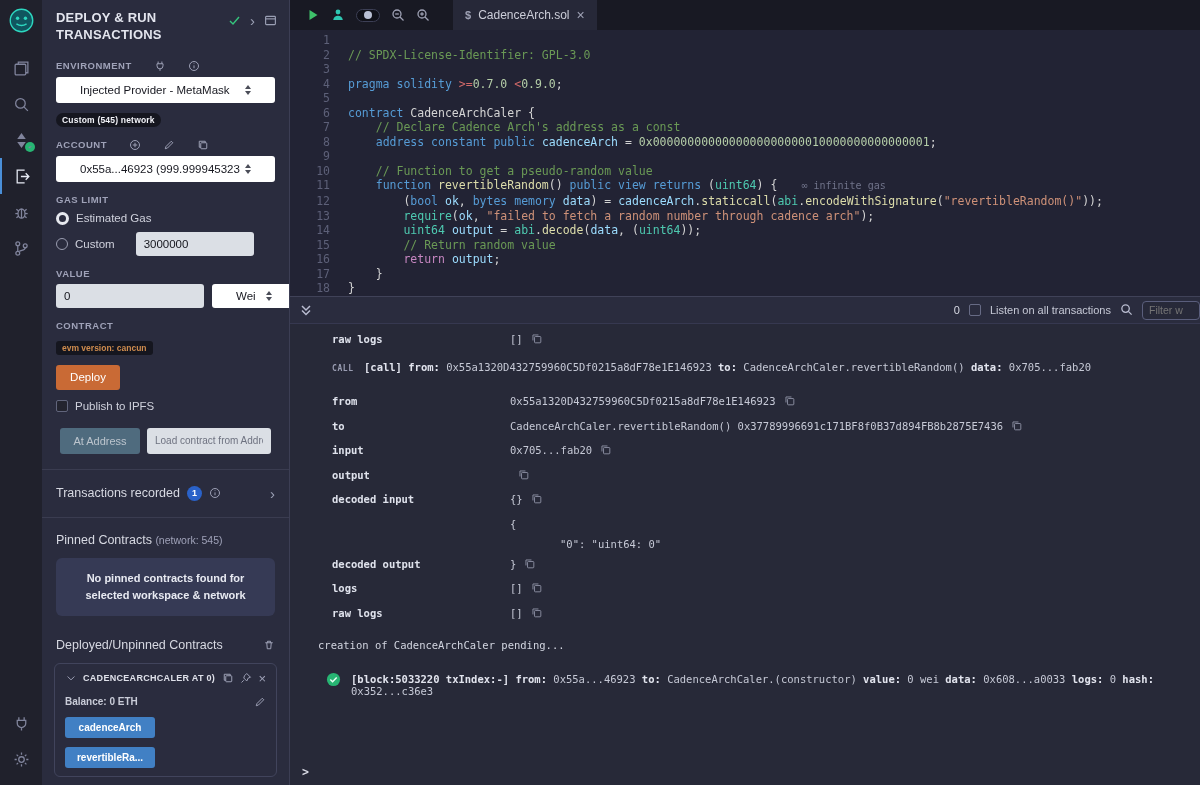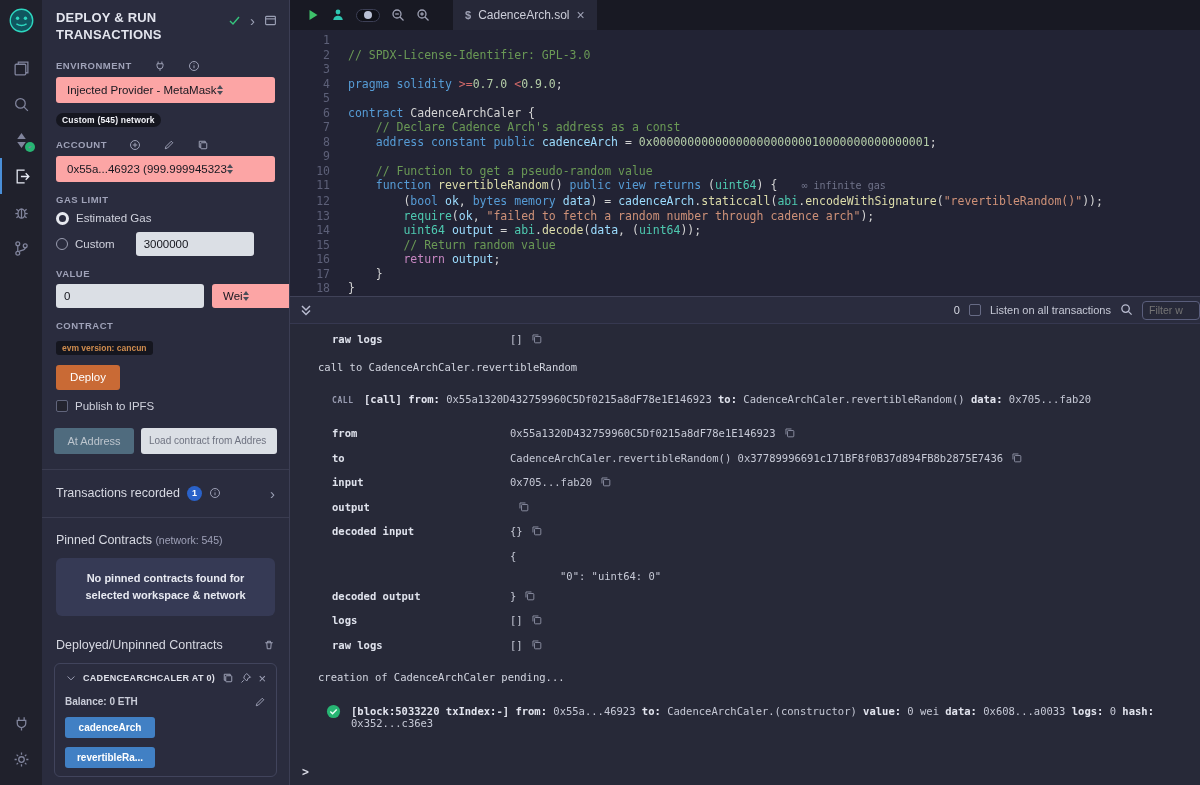--- a/index.html
+++ b/index.html
@@ -21,41 +21,41 @@
 .panel{width:248px;background:#2a2c3e;border-right:1px solid #3c3e54;flex-shrink:0;overflow:hidden;padding-bottom:4px}
 .panel-head{display:flex;justify-content:space-between;align-items:flex-start;padding:10px 12px 4px 14px}
 .panel-title{font-size:13px;font-weight:700;color:#e3e5ee;line-height:1.3;max-width:150px;letter-spacing:.2px}
 .head-icons{display:flex;gap:9px;align-items:center;color:#9ba0b5;margin-top:3px}
 .hi{display:flex;align-items:center;cursor:pointer}
 .hi svg{width:13px;height:13px;stroke:currentColor;fill:none;stroke-width:1.4}
 .hi.green{color:#35c57d}
 .hi.chev{font-size:15px;line-height:1;color:#9ba0b5}
 .plabel{font-size:9.5px;font-weight:700;color:#9fa2b8;letter-spacing:.5px;margin:12px 14px 5px;display:flex;gap:22px;align-items:center}
 .plabel svg{width:11px;height:11px;stroke:#9fa2b8;fill:none;stroke-width:1.3}
-.select{margin:0 14px;background:#fca5a5;border-radius:3px;height:26px;display:flex;align-items:center;padding:0 11px;cursor:pointer}
+.select{margin:0 14px;background:#ffffff;border-radius:3px;height:26px;display:flex;align-items:center;justify-content:space-between;padding:0 24px;cursor:pointer}
 .select-text{white-space:nowrap;overflow:hidden;font-size:11.5px;color:#16171f}
 .sel-arrows i{display:block;width:0;height:0;border-left:3px solid transparent;border-right:3px solid transparent}
 .sel-arrows .up{border-bottom:4px solid #4a4d58;margin-bottom:2px}
 .sel-arrows .dn{border-top:4px solid #4a4d58}
 .badge-row{margin:6px 14px 0}
 .net-badge{display:inline-block;background:#15161f;color:#f2f3f8;font-size:8.5px;font-weight:700;padding:2px 6px;border-radius:7px;letter-spacing:.2px}
 .evm-badge{display:inline-block;background:#15161f;color:#cf8c4e;font-size:8.5px;font-weight:700;padding:2px 6px;border-radius:3px}
 .radio-row{display:flex;gap:7px;margin:7px 14px 0;font-size:11.5px;color:#cfd1dc;align-items:center}
 .radio{width:12px;height:12px;border-radius:50%;border:1px solid #9a9db0;flex-shrink:0}
 .radio.sel{width:13px;height:13px;border:3.5px solid #e6e8ee;background:#2a2c3e}
 .light-input{background:#dbdfe5;border:none;border-radius:3px;color:#14151c;font-family:"Liberation Sans",sans-serif;font-size:11.5px;padding:0 8px;height:24px;outline:none}
 .light-input::placeholder{color:#6e7280}
 .gas-input{width:118px;margin-left:14px}
 .value-row{display:flex;gap:8px;margin:0 14px;align-items:center}
 .value-input{width:148px}
 .unit-select{margin:0;width:84px;height:24px;flex-shrink:0}
 .deploy-btn{display:block;margin:10px 14px 0;width:64px;height:25px;background:#c96a35;border:none;border-radius:3px;color:#fff;font-size:11.5px;font-family:"Liberation Sans",sans-serif;cursor:pointer}
 .ipfs-row{display:flex;gap:7px;margin:10px 14px 0;font-size:11.5px;color:#cfd1dc;align-items:center}
 .checkbox{width:12px;height:12px;border:1px solid #61657c;border-radius:2px;background:#23242f;flex-shrink:0}
-.ataddr-row{display:flex;gap:7px;margin:16px 12px 0}
+.ataddr-row{display:flex;gap:7px;margin:16px 18px 0}
 .ataddr-btn{width:80px;height:26px;background:#547286;opacity:.9;border:none;border-radius:3px;color:#ccd6dd;font-size:11px;font-family:"Liberation Sans",sans-serif;cursor:pointer;flex-shrink:0}
 .addr-input{flex:1;height:26px;font-size:10px;min-width:0}
 .divider{border-top:1px solid #3a3c50;margin:15px 0}
 .txrec-row{display:flex;align-items:center;gap:7px;padding:0 14px;font-size:12.5px;color:#d7d9e2;cursor:pointer}
 .count-badge{width:15px;height:15px;border-radius:50%;background:#2a62c9;color:#fff;font-size:9px;font-weight:700;display:flex;align-items:center;justify-content:center}
 .txrec-row .chev{margin-left:auto;font-size:15px;color:#9ba0b5}
 .icon-sm{display:inline-flex;align-items:center;cursor:pointer}
 .icon-sm svg{width:12px;height:12px;stroke:#9fa2b8;fill:none;stroke-width:1.3}
 .pinned-title{padding:0 14px;font-size:12.5px;color:#d7d9e2}
 .pinned-title .sub{font-size:10.5px;color:#9fa2b8}
@@ -458,21 +458,20 @@
       </div>
 
       <div class="term-content">
         <div class="kv" style="margin-bottom:16px">
           <span class="kv-label">raw logs</span>
           <span class="kv-value"><span>[]</span><svg class="copy-ic" viewBox="0 0 14 14">
                 <rect x="4.5" y="4.5" width="8" height="8" rx="1"></rect>
                 <path d="M2.5 9.5v-7h7"></path>
               </svg></span>
         </div>
-        <div class="tline">call to CadenceArchCaler.revertibleRandom</div>
         <div class="call-row">
           <span class="call-badge">call</span>
           <span><span class="seg-b">[call]</span><span class="seg-b"> from: </span><span class="seg-m">0x55a1320D432759960C5Df0215a8dF78e1E146923 </span><span class="seg-b">to: </span><span class="seg-m">CadenceArchCaler.revertibleRandom() </span><span class="seg-b">data: </span><span class="seg-m">0x705...fab20</span></span>
         </div>
         <div id="kv-rows">
             <div class="kv">
               <span class="kv-label">from</span>
               <span class="kv-value"><span>0x55a1320D432759960C5Df0215a8dF78e1E146923</span><svg class="copy-ic" viewBox="0 0 14 14">
                   <rect x="4.5" y="4.5" width="8" height="8" rx="1"></rect>
                   <path d="M2.5 9.5v-7h7"></path>

